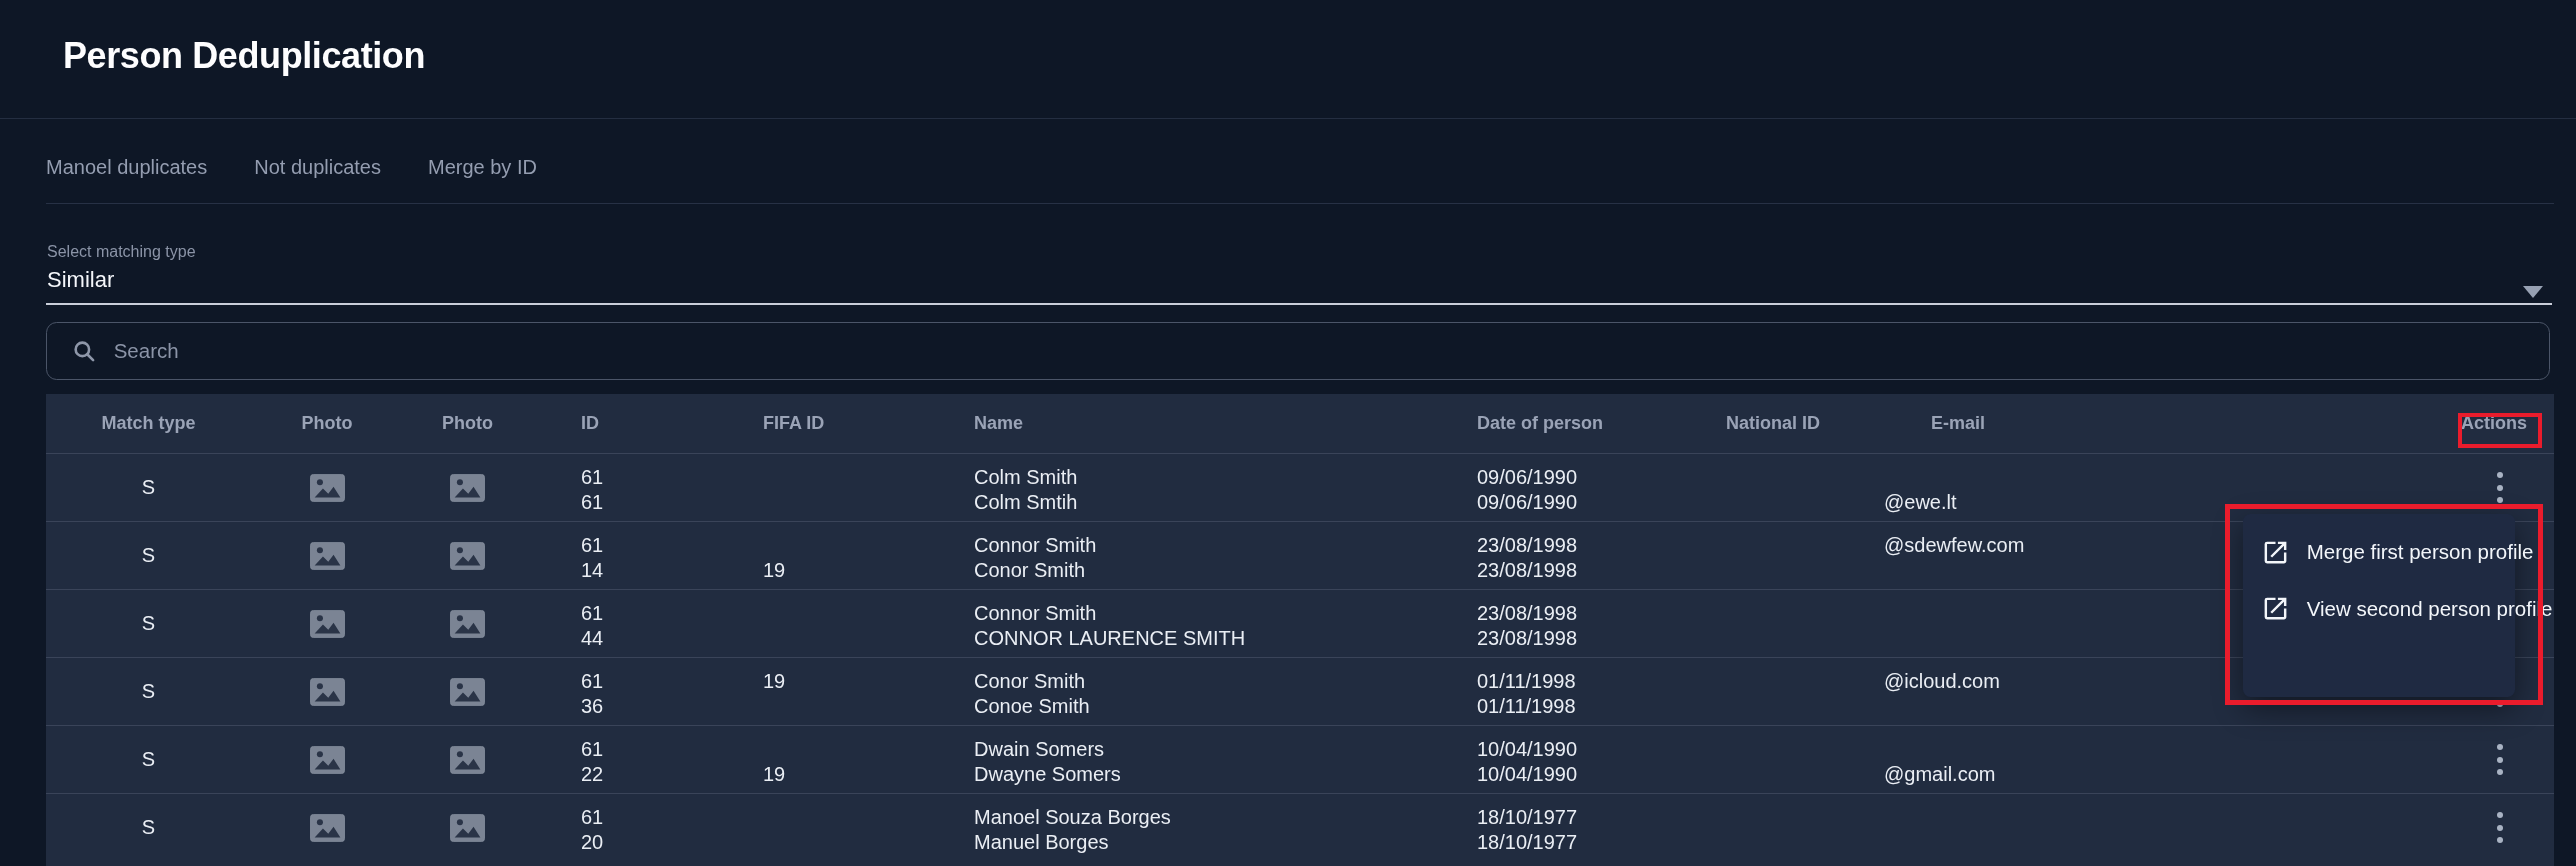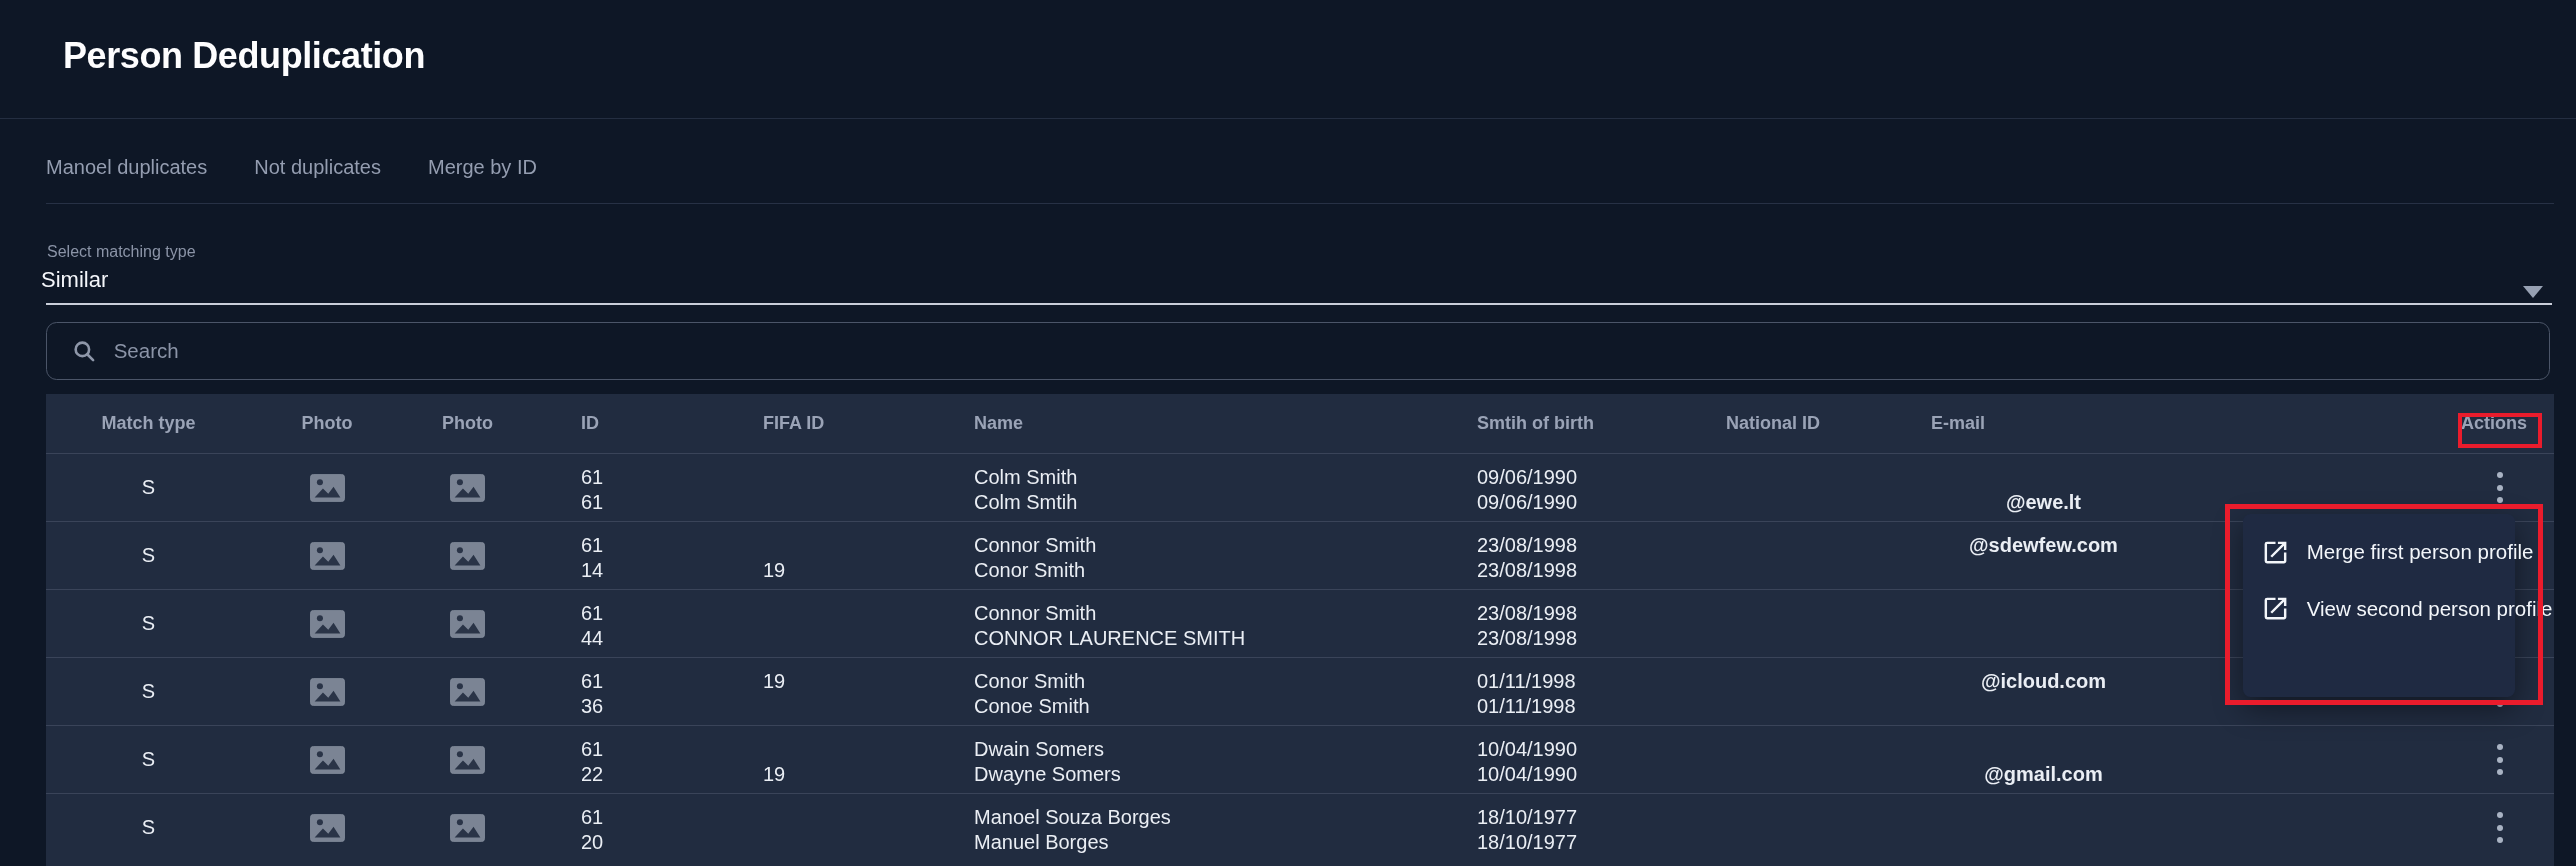--- a/index.html
+++ b/index.html
@@ -17,21 +17,21 @@
   .divider-1 { position:absolute; left:0; top:118px; width:2576px; height:0.8px; background:#242e41; }
 
   
   .tabs { position:absolute; left:46px; top:144px; height:47px; display:flex; align-items:center; gap:47px; }
   .tab { font-size:20px; color:#949db0; white-space:nowrap; cursor:pointer; }
   .tab.active { background:#2b3448; color:#f1f3f7; font-weight:700; height:47px; line-height:47px; padding:0 33px; border-radius:23.5px; }
   .divider-2 { position:absolute; left:46px; top:203px; width:2508px; height:0.8px; background:#273145; }
 
   
   .select-label { position:absolute; left:47px; top:243px; font-size:16px; color:#8b94a7; }
-  .select-value { position:absolute; left:41px; top:267px; font-size:22px; color:#f4f6fa; }
+  .select-value { position:absolute; left:47px; top:267px; font-size:22px; color:#f4f6fa; }
   .select-underline { position:absolute; left:46px; top:303px; width:2506px; height:2.3px; background:#c9ced9; }
   .select-caret { position:absolute; left:2523px; top:286px; width:0; height:0;
     border-left:10.6px solid transparent; border-right:10.6px solid transparent; border-top:12px solid #97a1b3; cursor:pointer; }
 
   
   .search-box { position:absolute; left:46px; top:322px; width:2504px; height:58px;
     border:1.5px solid #4b5568; border-radius:10.6px; display:flex; align-items:center; background:transparent; }
   .search-box svg { margin-left:24px; flex:0 0 auto; }
   .search-input { flex:1; height:100%; background:transparent; border:none; outline:none;
     font-family:"Liberation Sans", sans-serif; font-size:20.5px; color:#eaeef4; margin-left:16.7px; }
@@ -53,21 +53,21 @@
   .hc.actions { text-align:right; padding-right:27px; }
 
   .cell { display:flex; flex-direction:column; justify-content:center; font-size:20px; color:#eaeef4; }
   .c-one { align-items:center; }
   .c-two { justify-content:flex-start; padding-top:11.4px; line-height:25px; white-space:nowrap; }
   .c-id   { padding-left:49px; }
   .c-fifa { padding-left:49px; }
   .c-name { padding-left:47px; }
   .c-dob  { padding-left:37px; }
   .c-nat  { padding-left:47px; }
-  .c-email{ align-items:center; padding-left:0;font-weight:bold; }
+  .c-email{ padding-left:0; }
   .c-actions { align-items:flex-end; padding-right:46px; }
 
   .photo { width:35px; height:28px; display:block; }
   .kebab { display:flex; flex-direction:column; gap:6.8px; cursor:pointer; padding:4.6px; }
   .kebab i { width:6px; height:6px; border-radius:50%; background:#a9b3c3; display:block; }
 
   
   .menu-panel { position:absolute; left:2243px; top:514px; width:272px; height:183px;
     background:#1f2a42; border-radius:7.6px; box-shadow:0 10.6px 30px rgba(0,0,0,.45);
     padding:15px 0 0 18px; display:flex; flex-direction:column; gap:10.6px; z-index:5; }
@@ -108,21 +108,21 @@
 </div>
 
 <div class="table">
   <div class="thead">
     <div class="hc center">Match type</div>
     <div class="hc center">Photo</div>
     <div class="hc center">Photo</div>
     <div class="hc pl-id">ID</div>
     <div class="hc pl-fifa">FIFA ID</div>
     <div class="hc pl-name">Name</div>
-    <div class="hc pl-dob">Smtih of birth</div>
+    <div class="hc pl-dob">Date of person</div>
     <div class="hc pl-nat">National ID</div>
     <div class="hc pl-mail">E-mail</div>
     <div class="hc actions">Actions</div>
   </div>
   <div>
   <div class="trow">
     <div class="cell c-one">
           <span>S</span>
         </div>
     <div class="cell c-one">

